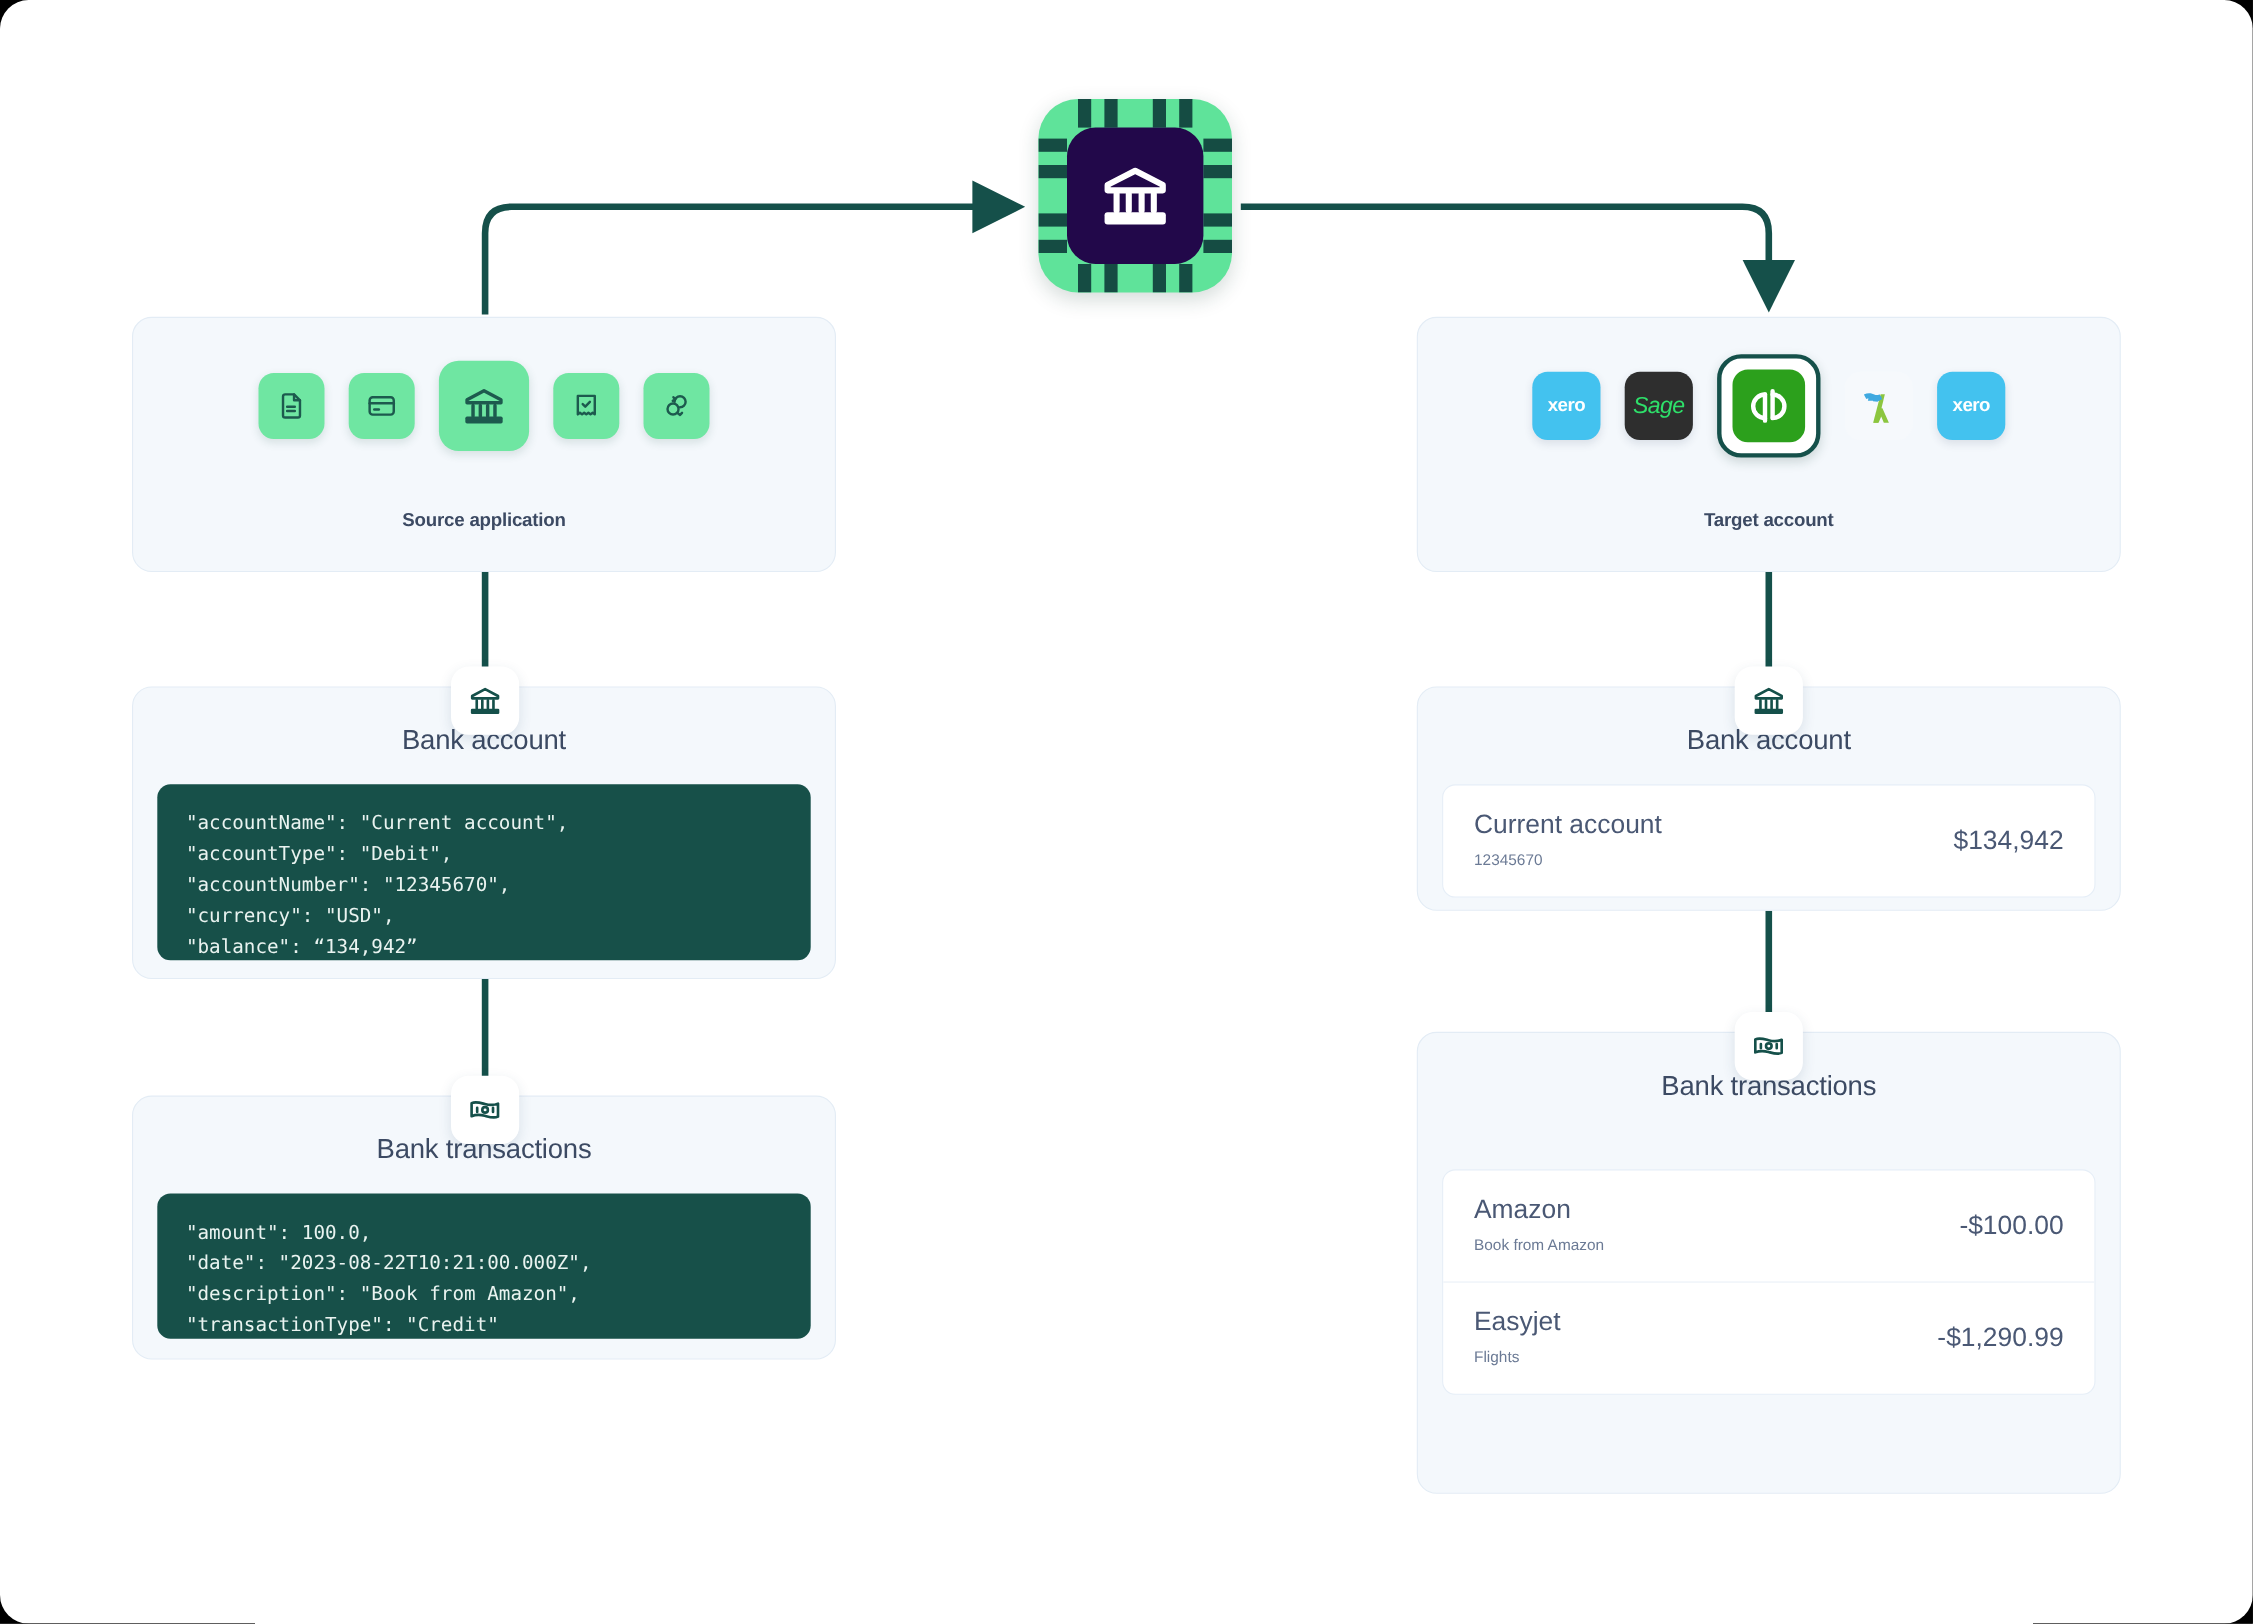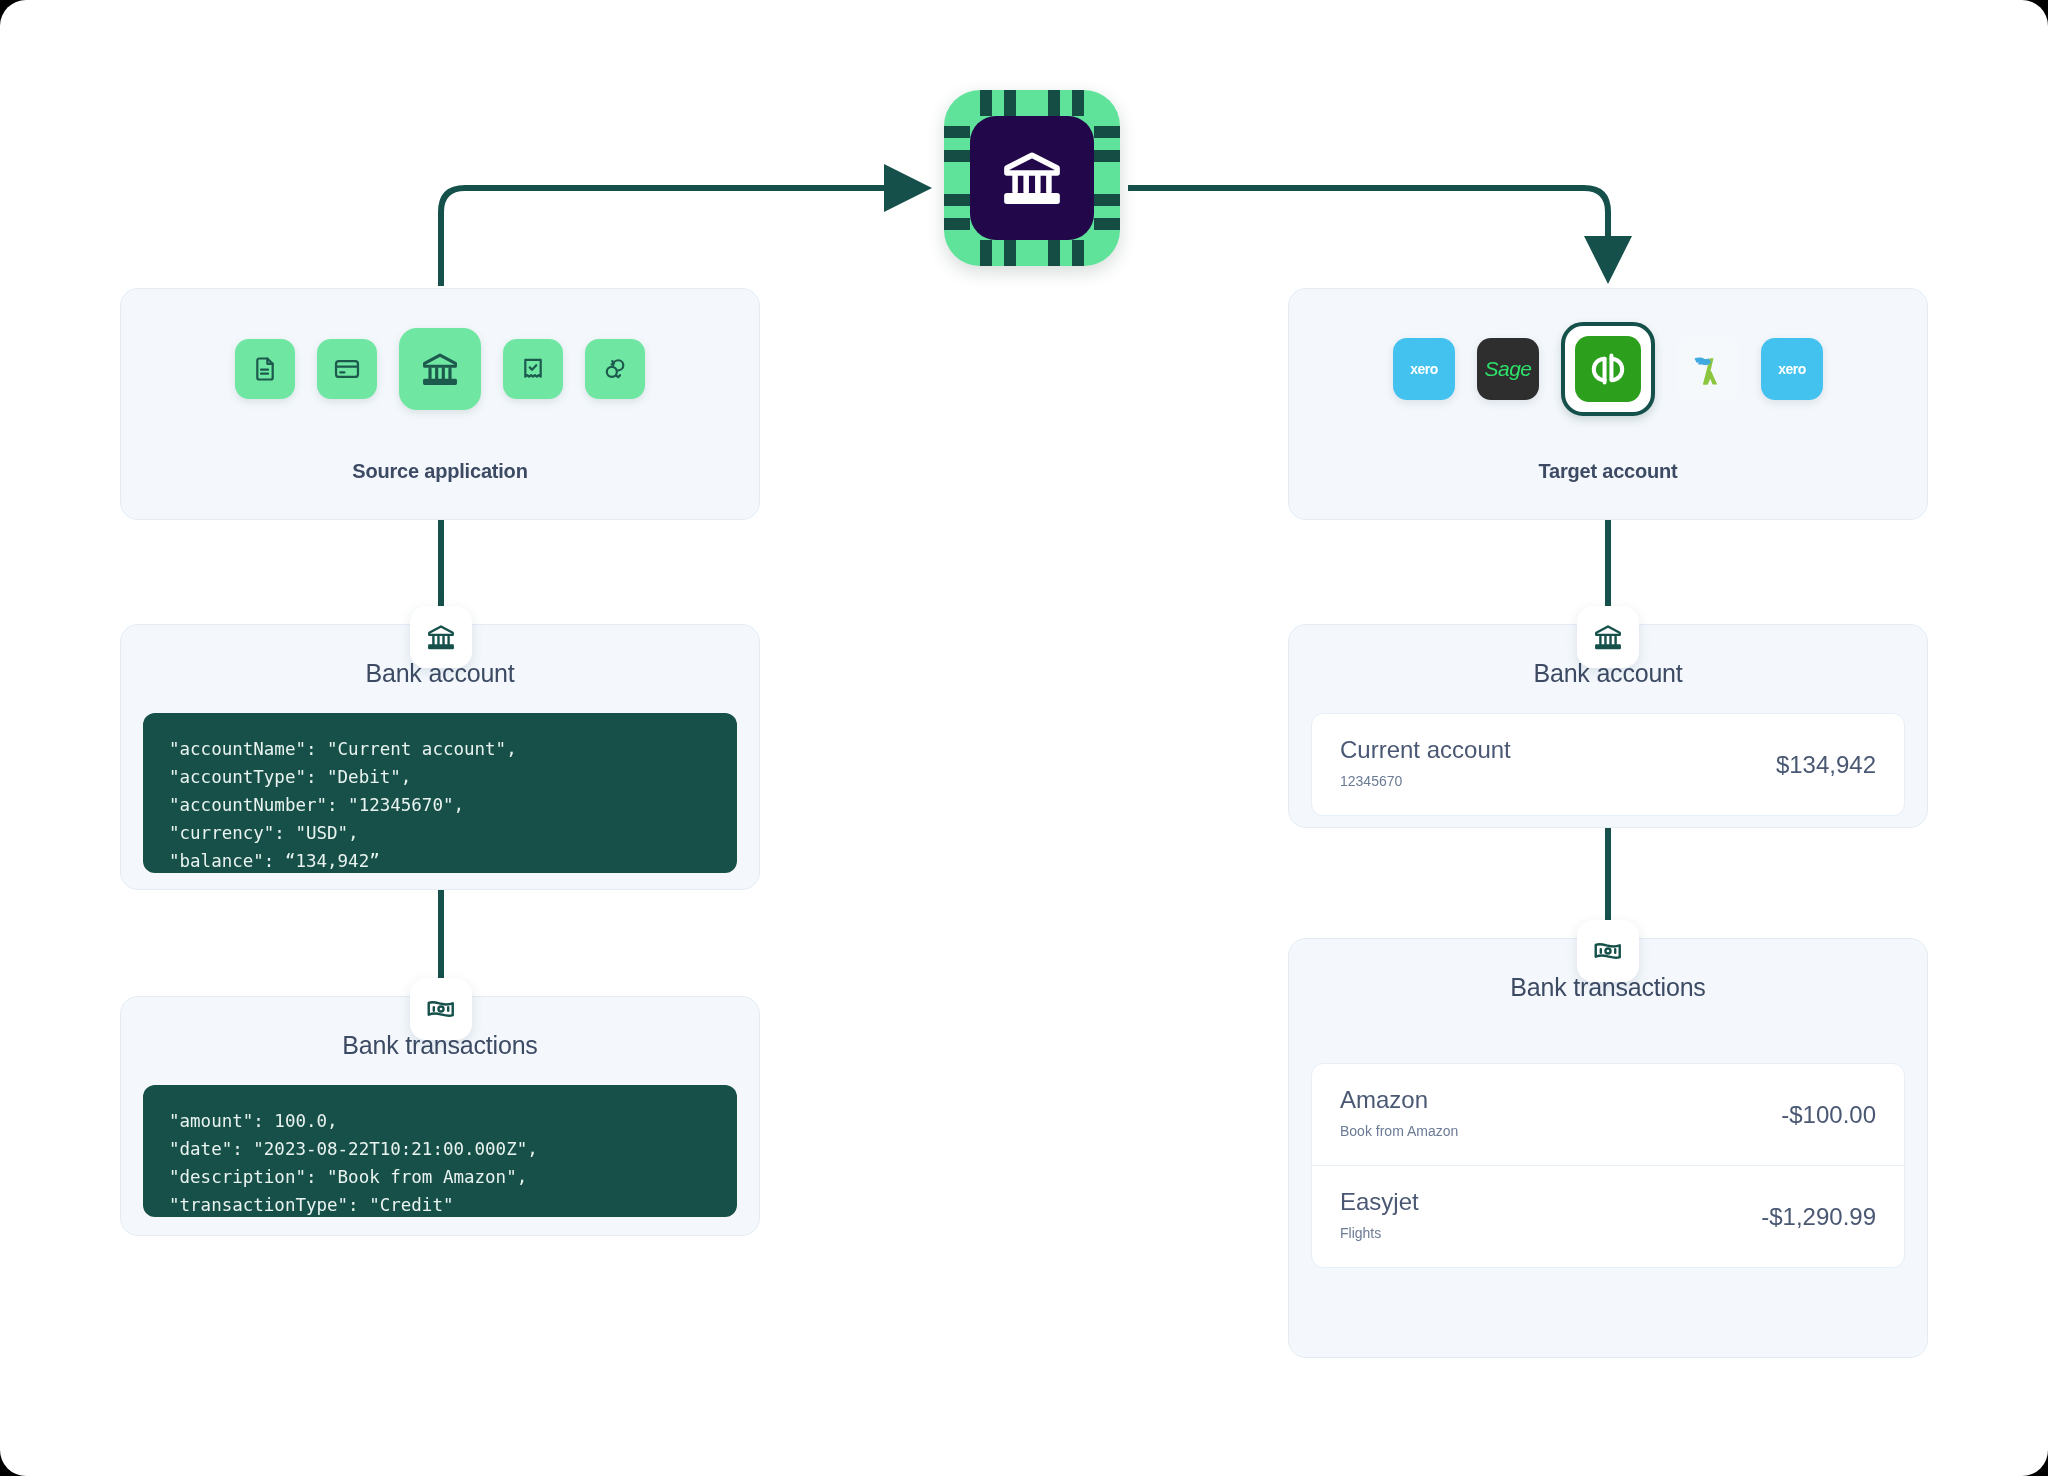--- a/index.html
+++ b/index.html
@@ -28,21 +28,21 @@
 
   
   .panel{
     position:absolute;background:#f4f8fc;border:1px solid #e3ecf5;
     border-radius:18px;box-sizing:border-box;
   }
   #panel-source{left:120px;top:288px;width:640px;height:232px;}
   #panel-target{left:1288px;top:288px;width:640px;height:232px;}
   .panel-title{
     position:absolute;left:0;right:0;bottom:36px;text-align:center;
-    font-size:20px;font-weight:bold;color:#3c4a63;letter-spacing:-.2px;
+    font-size:17px;font-weight:bold;color:#3c4a63;letter-spacing:-.2px;
   }
   .tile-row{
     position:absolute;left:0;right:0;top:36px;height:88px;
     display:flex;align-items:center;justify-content:center;gap:22px;
   }
 
   .tile{
     width:60px;height:60px;border-radius:14px;background:#6fe6a2;
     display:flex;align-items:center;justify-content:center;
     box-shadow:0 3px 8px rgba(40,90,75,.14);flex:none;
@@ -57,21 +57,21 @@
   .logo.xero{background:#43c2ef;}
   .logo.sage{background:#2e2e2e;}
   .logo.qb{background:#2ca01c;}
   .logo.freeagent{background:#f6f9fc;box-shadow:none;}
   .logo-wrap-selected{
     width:86px;height:86px;border-radius:22px;background:#fff;
     border:4px solid #15504a;display:flex;align-items:center;justify-content:center;
     flex:none;box-shadow:0 4px 10px rgba(20,60,50,.18);
   }
   .logo-wrap-selected .logo{width:66px;height:66px;border-radius:14px;box-shadow:none;}
-  .xero-text{color:#fff;font-size:14px;font-weight:bold;letter-spacing:-.5px;}
+  .xero-text{color:#fff;font-size:17px;font-weight:bold;letter-spacing:-.5px;}
   .sage-text{color:#2ee06a;font-size:21px;font-style:italic;font-weight:normal;letter-spacing:-.5px;}
 
   
   .card{
     position:absolute;background:#f4f8fc;border:1px solid #e3ecf5;
     border-radius:18px;box-sizing:border-box;
   }
   .card-title{
     text-align:center;font-size:25px;font-weight:normal;color:#3c4a63;
     padding-top:34px;letter-spacing:-.2px;

